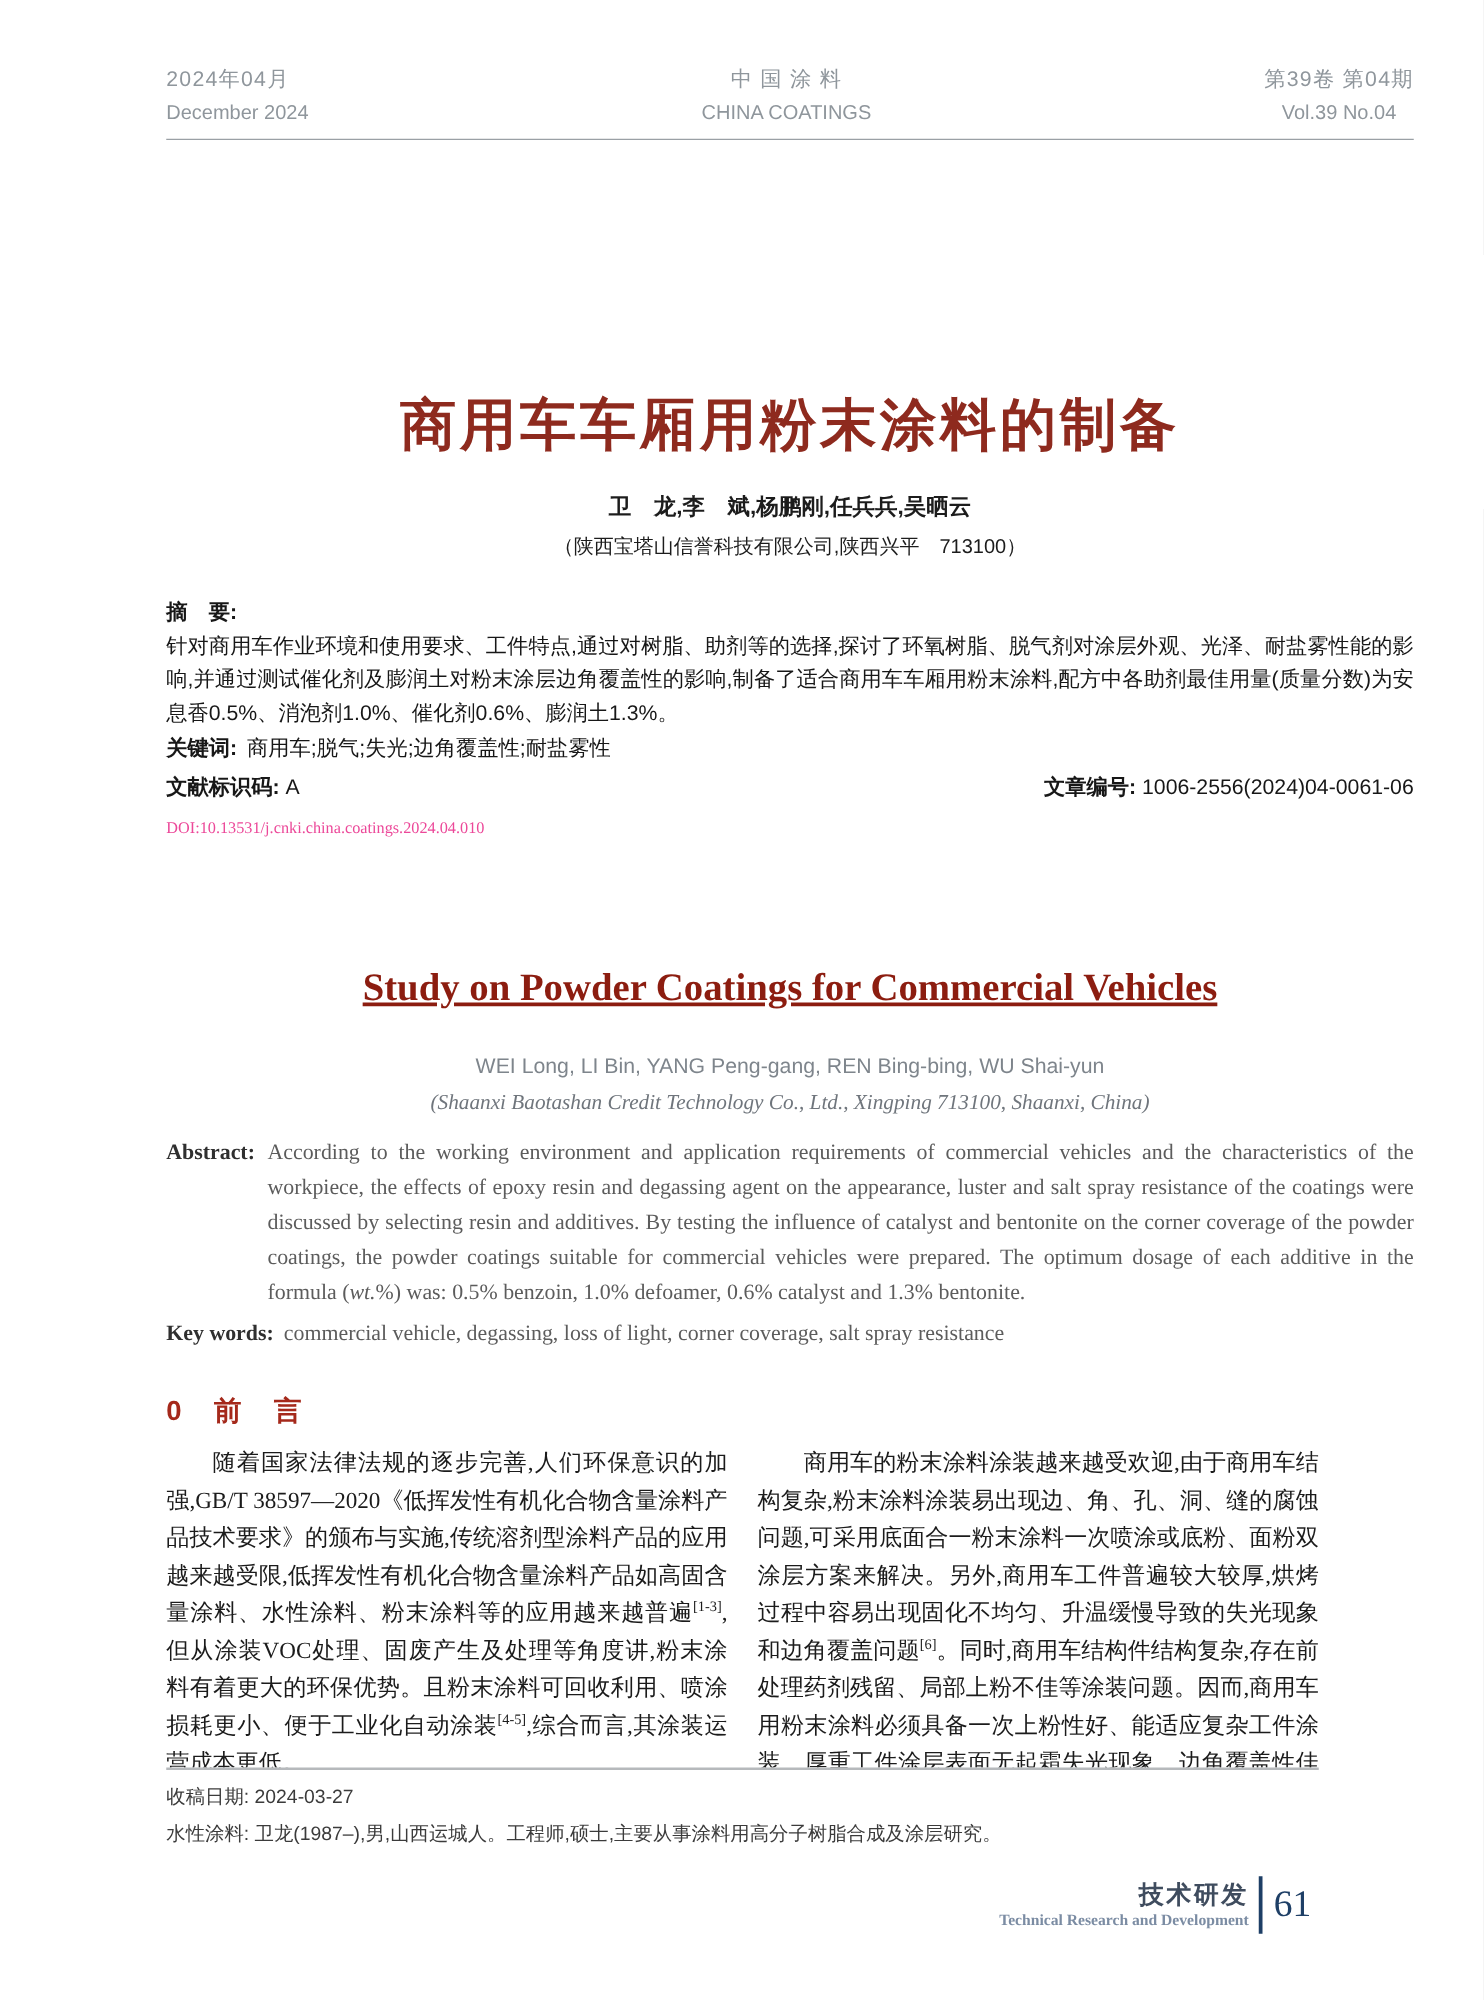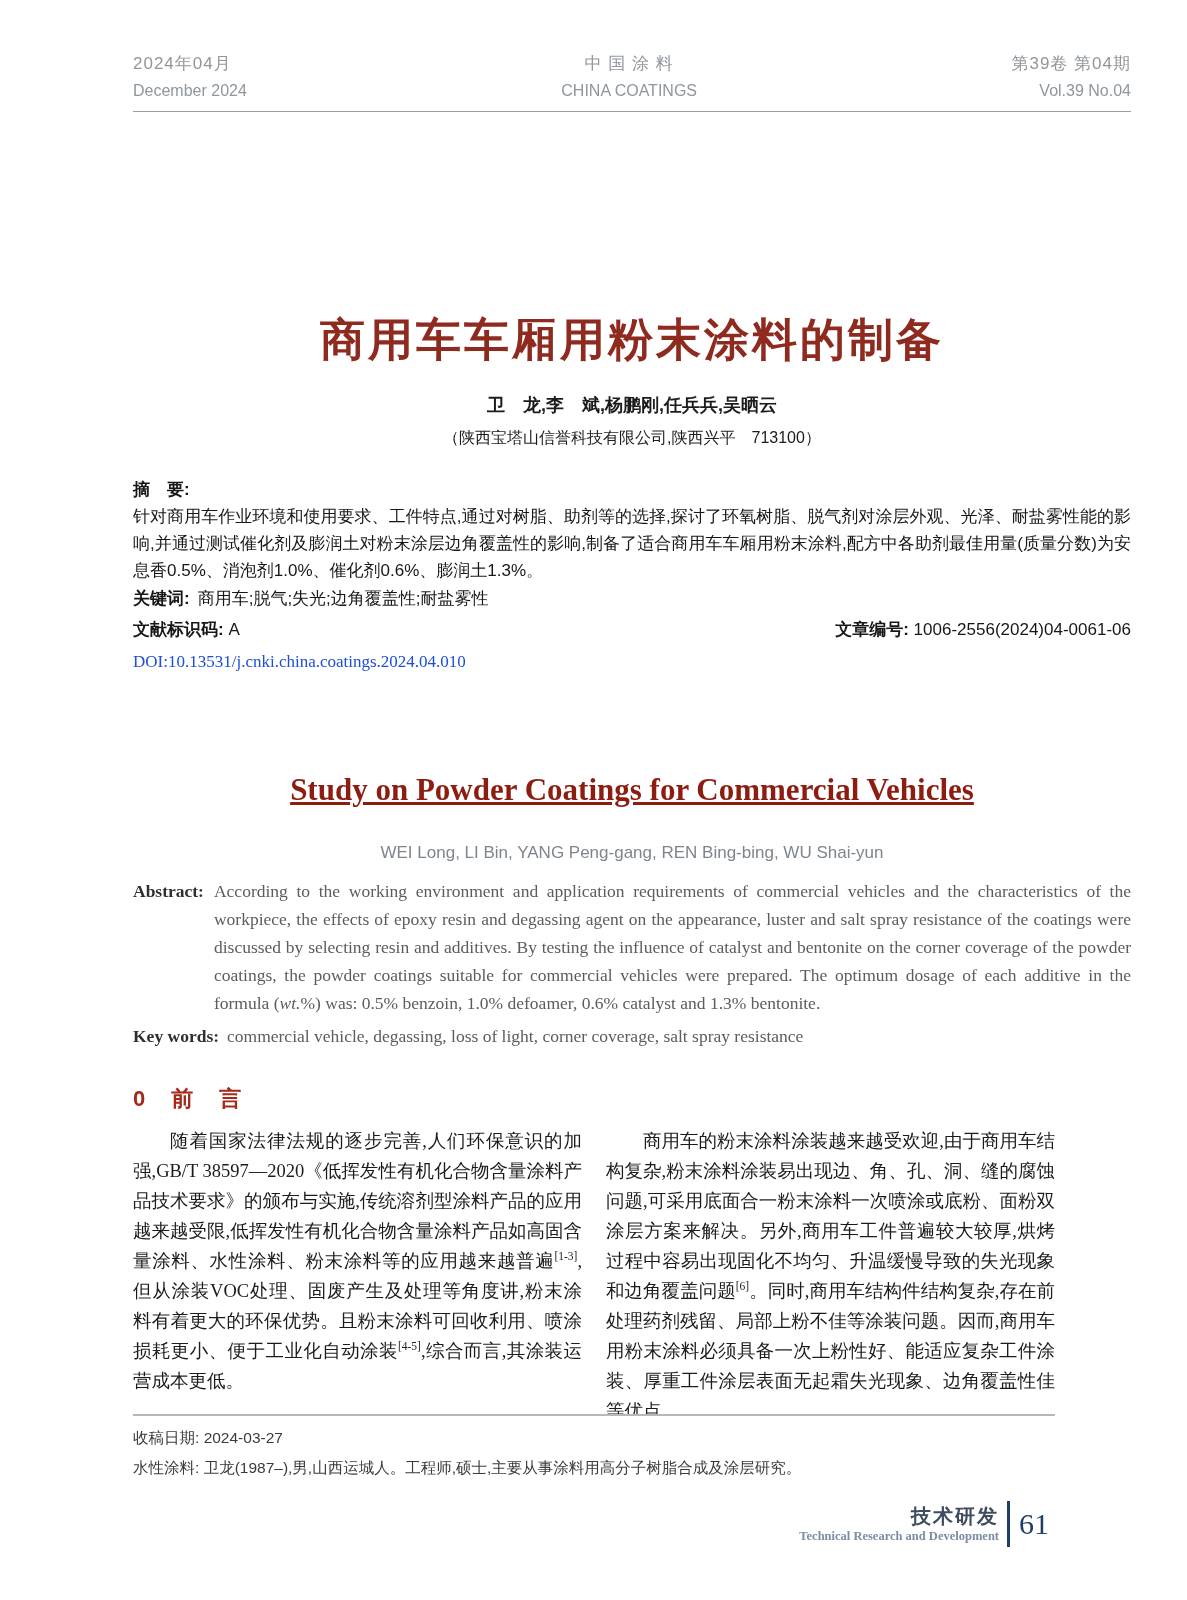--- a/index.html
+++ b/index.html
@@ -13,21 +13,21 @@
     padding: 50px 56px 0 133px;
     font-family: "Liberation Serif", serif;
     color: #222;
   }
 
   
   .journal-head { display: flex; justify-content: space-between; color: #8f969c; }
   .journal-head .cell { line-height: 27px; font-size: 16px; font-family: "Liberation Sans", sans-serif; }
   .journal-head .cn { font-size: 17px; letter-spacing: 1px; }
   .head-center { text-align: center; }
-  .head-right  { text-align: right; }
+  .head-right  { text-align: center; }
   .head-rule { border: none; border-top: 1.5px solid #9aa0a5; margin: 7px 0 0 0; }
 
   
   .title-cn {
     margin-top: 200px; text-align: center;
     font-family: "Liberation Sans", sans-serif; font-weight: bold;
     font-size: 45px; line-height: 56px; letter-spacing: 3px; color: #8e2a1e;
   }
   .authors-cn {
     margin-top: 24px; text-align: center;
@@ -59,21 +59,21 @@
   .meta-row {
     display: flex; margin-top: 4px;
     font-family: "Liberation Sans", sans-serif;
     font-size: 17px; line-height: 27px; color: #171717;
   }
   .meta-row .m1 { width: 348px; }
   .meta-row .m2 { width: 280px; }
   .meta-row .m3 { flex: 1; text-align: right; }
   .meta-row .lbl { font-weight: bold; }
 
-  .doi-line { margin-top: 7px; font-size: 17px; line-height: 24px; color: #1d4ed8; }
+  .doi-line { margin-top: 7px; font-size: 13px; line-height: 24px; color: #ec4899; }
 
   
   .title-en {
     margin-top: 96px; text-align: center;
     font-weight: bold; font-size: 31px; line-height: 40px; color: #8c1d10; text-decoration: underline;
   }
   .authors-en {
     margin-top: 30px; text-align: center;
     font-family: "Liberation Sans", sans-serif;
     font-size: 17px; line-height: 25px; color: #7e858c;
@@ -172,20 +172,21 @@
     </div>
     <div class="m3">
       <span class="lbl">文章编号: </span><span>1006-2556(2024)04-0061-06</span>
     </div>
   </div>
 
   <div class="doi-line">DOI:10.13531/j.cnki.china.coatings.2024.04.010</div>
 
   <h2 class="title-en" style="margin-bottom:0;">Study on Powder Coatings for Commercial Vehicles</h2>
   <div class="authors-en">WEI Long, LI Bin, YANG Peng-gang, REN Bing-bing, WU Shai-yun</div>
+  <div class="affil-en">(Shaanxi Baotashan Credit Technology Co., Ltd., Xingping 713100, Shaanxi, China)</div>
 
   <div class="abstract-en">
     <span class="label">Abstract:</span>
     <span class="text"><span>According to the working environment and application requirements of commercial vehicles and the characteristics of the workpiece, the effects of epoxy resin and degassing agent on the appearance, luster and salt spray resistance of the coatings were discussed by selecting resin and additives. By testing the influence of catalyst and bentonite on the corner coverage of the powder coatings, the powder coatings suitable for commercial vehicles were prepared. The optimum dosage of each additive in the formula (</span><i>wt.</i><span>%) was: 0.5% benzoin, 1.0% defoamer, 0.6% catalyst and 1.3% bentonite.</span></span>
   </div>
 
   <div class="keywords-en">
     <span class="label">Key words:</span><span>commercial vehicle, degassing, loss of light, corner coverage, salt spray resistance</span>
   </div>
 

